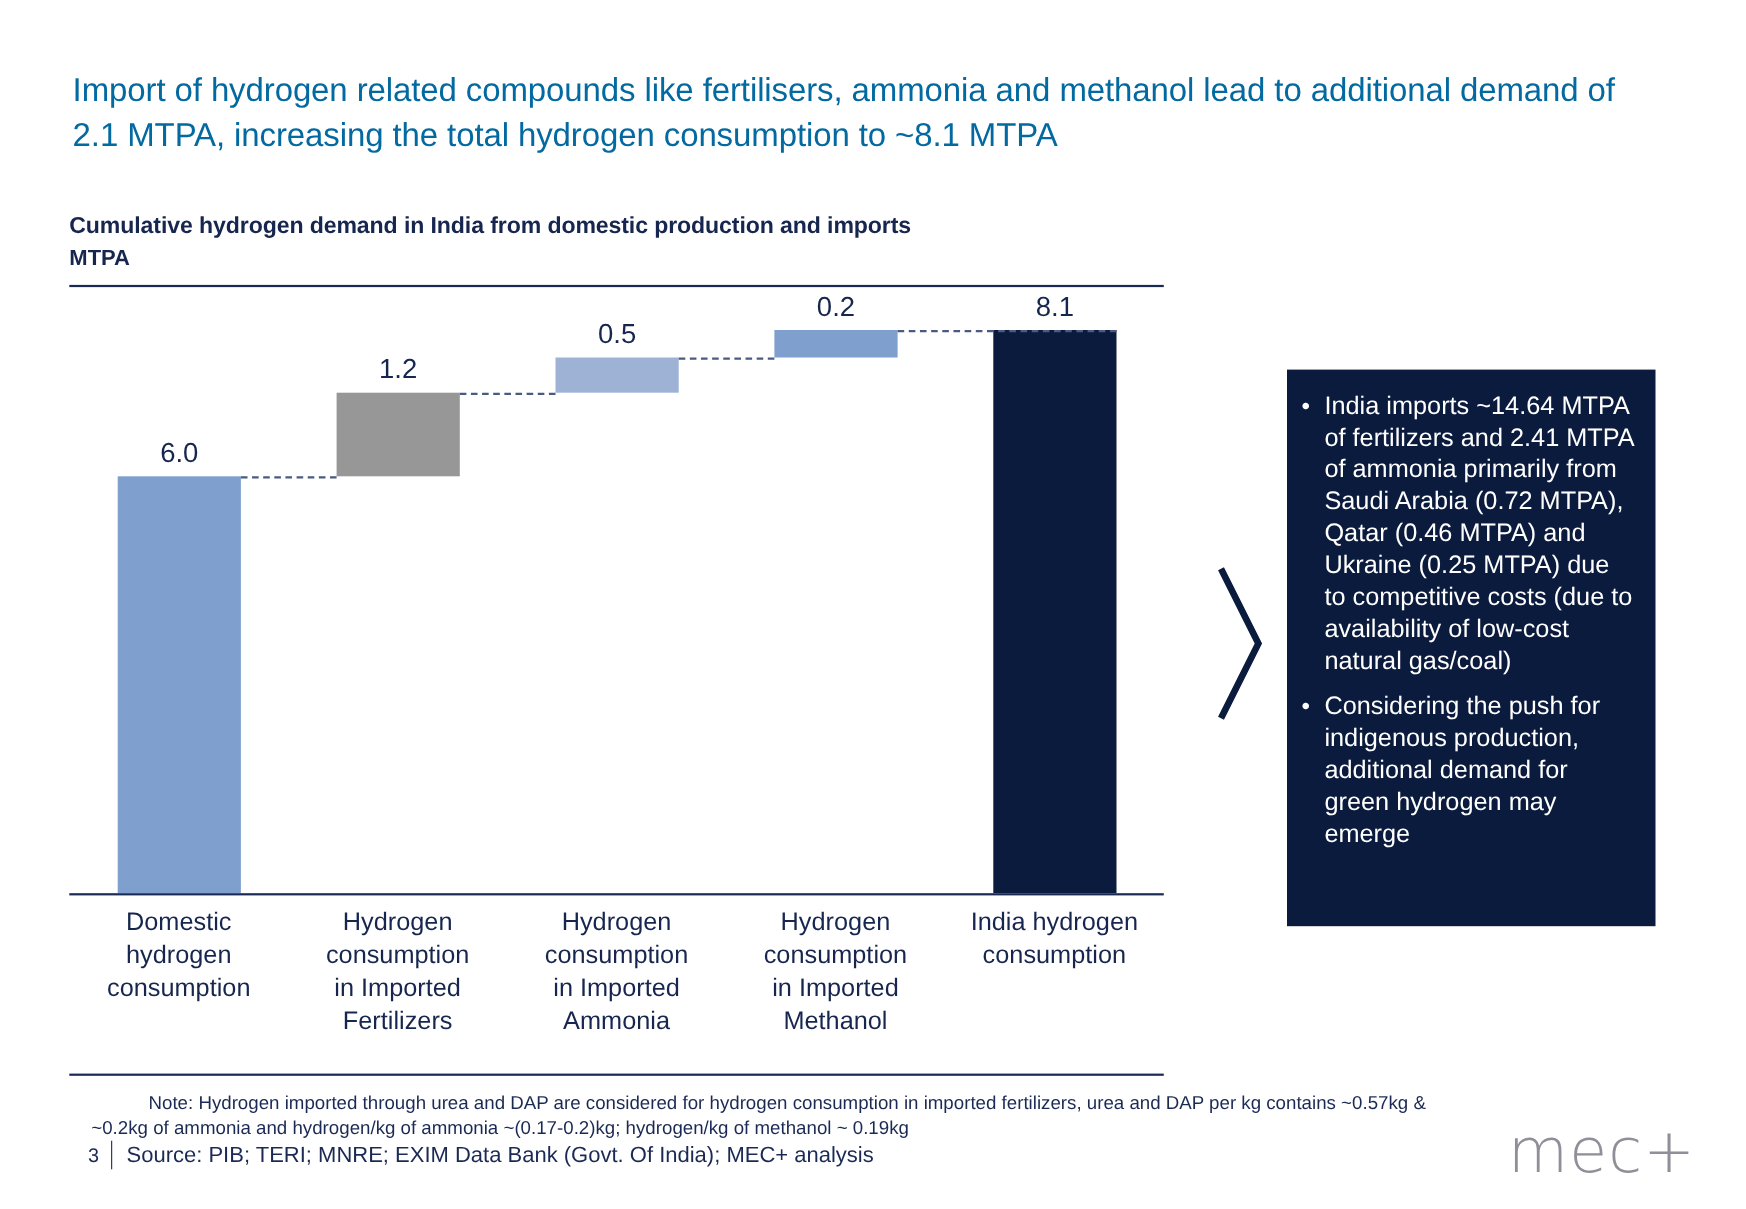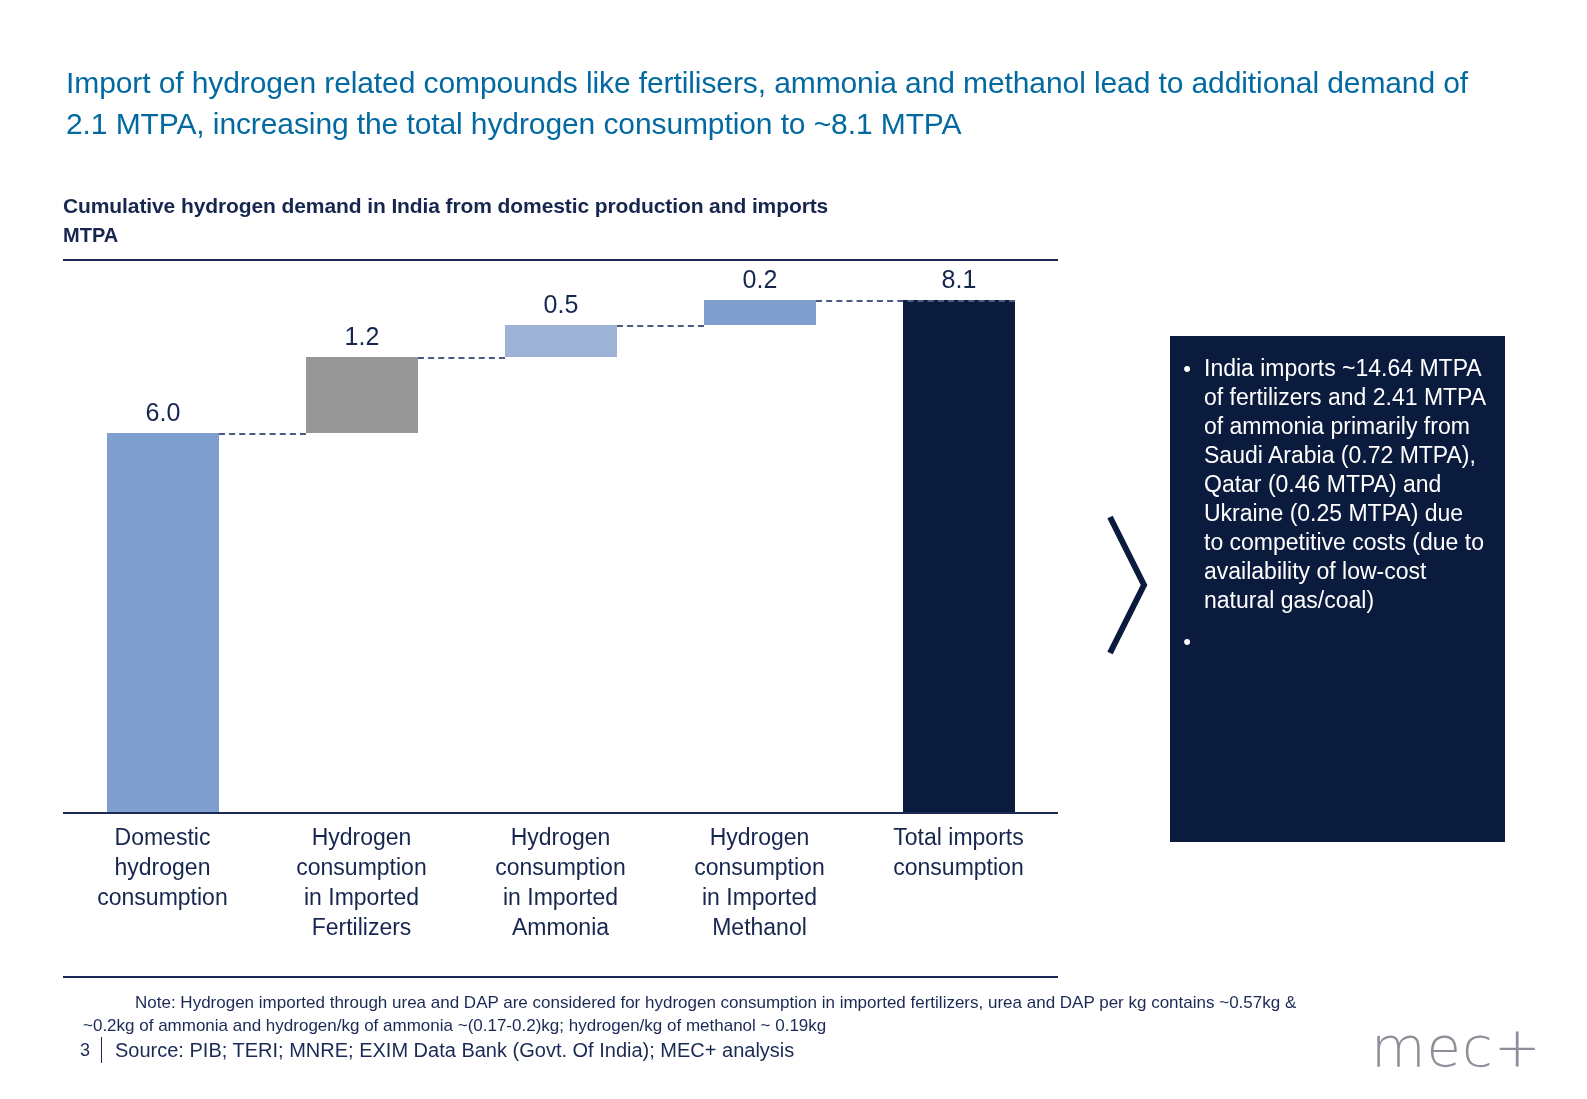--- a/index.html
+++ b/index.html
@@ -277,36 +277,37 @@
       <div>in Imported</div>
       <div>Ammonia</div>
     </div>
     <div class="cat-label" style="left: 597px; width: 199px;">
       <div>Hydrogen</div>
       <div>consumption</div>
       <div>in Imported</div>
       <div>Methanol</div>
     </div>
     <div class="cat-label" style="left: 796px; width: 199px;">
-      <div>Total imports</div>
+      <div>India hydrogen</div>
       <div>consumption</div>
     </div>
   </div>
 
 <svg id="chevron-arrow" viewBox="0 0 90 160">
   <polyline points="28,12 62,80 28,148" fill="none" stroke="#0b1b3d" stroke-width="6" stroke-linejoin="miter" stroke-linecap="butt"></polyline>
 </svg>
 
 <div id="side-panel" style="background: rgb(11, 27, 61);">
     <div class="bullet-row">
       <div class="bullet-dot">•</div>
       <div class="bullet-text">India imports ~14.64 MTPA of fertilizers and 2.41 MTPA of ammonia primarily from Saudi Arabia (0.72 MTPA), Qatar (0.46 MTPA) and Ukraine (0.25 MTPA) due to competitive costs (due to availability of low-cost natural gas/coal)</div>
     </div>
     <div class="bullet-row">
       <div class="bullet-dot">•</div>
+      <div class="bullet-text">Considering the push for indigenous production, additional demand for green hydrogen may emerge</div>
     </div>
   </div>
 
 <div id="footer-rule"></div>
 <div id="note-line-1">Note: Hydrogen imported through urea and DAP are considered for hydrogen consumption in imported fertilizers, urea and DAP per kg contains ~0.57kg &amp;</div>
 <div id="note-line-2">~0.2kg of ammonia and  hydrogen/kg of ammonia ~(0.17-0.2)kg; hydrogen/kg of methanol ~ 0.19kg</div>
 <div id="page-number">3</div>
 <div id="page-divider"></div>
 <div id="source-line">Source:  PIB; TERI; MNRE; EXIM Data Bank (Govt. Of India); MEC+ analysis</div>
 <div id="brand-logo">mec+</div>

